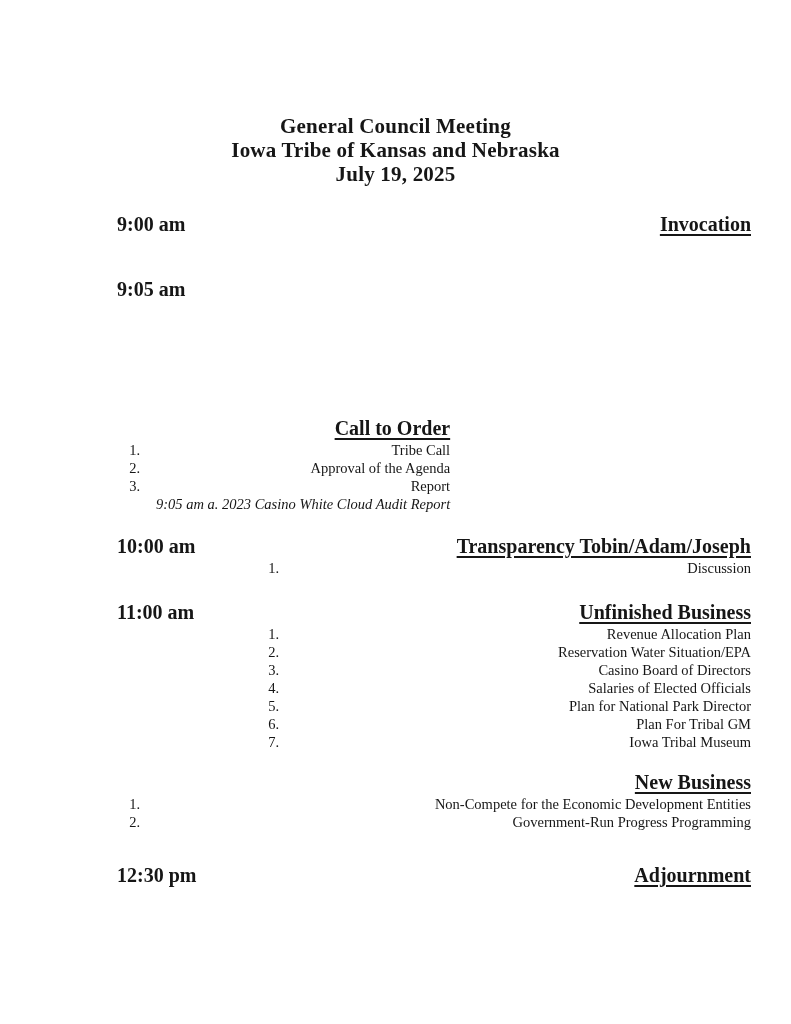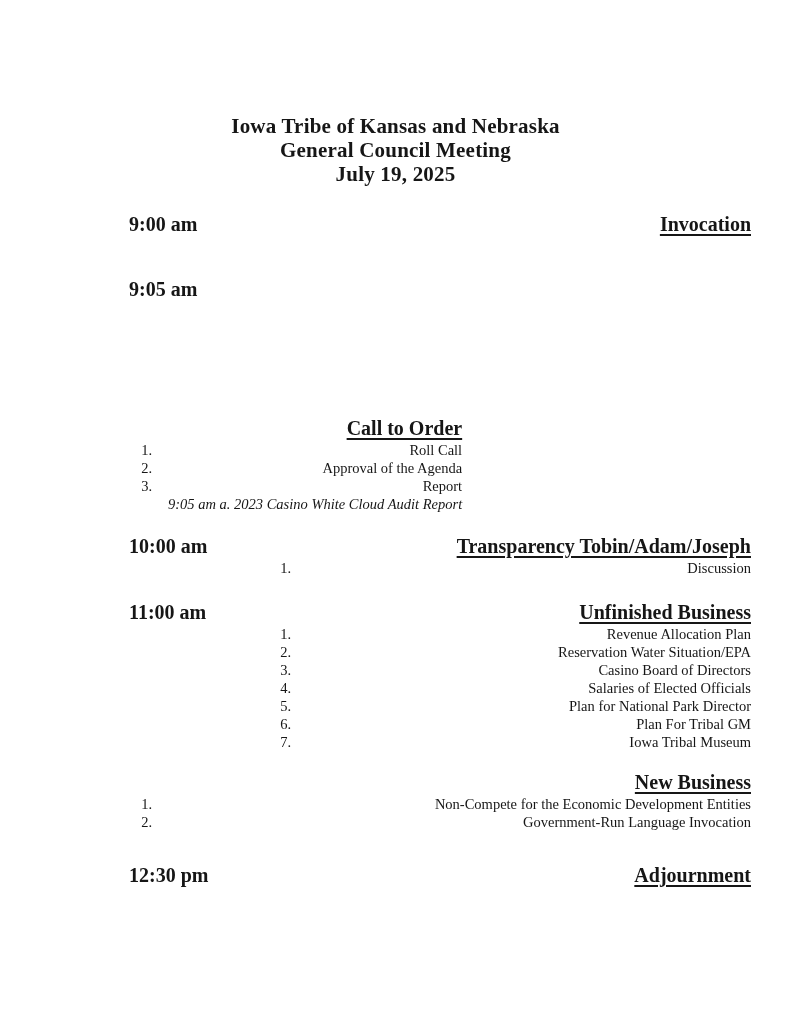--- a/index.html
+++ b/index.html
@@ -26,21 +26,20 @@
     padding-top: 114px;
     text-align: center;
     font-weight: bold;
     font-size: 21px;
     line-height: 24px;
     letter-spacing: 0.2px;
   }
   .sections {
     padding-left: 117px;
     padding-right: 40px;
-    margin-left: 12px;
   }
   .sec {
     display: flex;
     align-items: flex-start;
   }
   .sec-0 { margin-top: 26px; }
   .sec-1 { margin-top: 41px; flex-direction: column; }
   .sec-2 { margin-top: 21px; }
   .sec-3 { margin-top: 23px; }
   .sec-4 { margin-top: 19px; }
@@ -87,42 +86,42 @@
     white-space: nowrap;
     font-style: italic;
   }
 </style>
 </head>
 <body>
 
 <div class="page">
 
   <header class="title-block">
+    <div>General Council Meeting</div>
     <div>Iowa Tribe of Kansas and Nebraska</div>
-    <div>General Council Meeting</div>
     <div>July 19, 2025</div>
   </header>
 
   <div class="sections">
 
     <section class="sec sec-0">
       <div class="time">9:00 am</div>
       <div class="content">
         <h2 class="heading">Invocation</h2>
       </div>
     </section>
 
     <section class="sec sec-1">
       <div class="time">9:05 am</div>
       <div class="content">
         <h2 class="heading">Call to Order</h2>
         <div class="items">
           <div class="item">
             <span class="num">1.</span>
-            <span class="txt">Roll Call</span>
+            <span class="txt">Tribe Call</span>
           </div>
           <div class="item">
             <span class="num">2.</span>
             <span class="txt">Approval of the Agenda</span>
           </div>
           <div class="item">
             <span class="num">3.</span>
             <span class="txt">Report</span>
           </div>
           <div class="sub-line">9:05 am a. 2023 Casino White Cloud Audit Report</div>
@@ -183,21 +182,21 @@
     <section class="sec sec-4">
       <div class="content">
         <h2 class="heading">New Business</h2>
         <div class="items">
           <div class="item">
             <span class="num">1.</span>
             <span class="txt">Non-Compete for the Economic Development Entities</span>
           </div>
           <div class="item">
             <span class="num">2.</span>
-            <span class="txt">Government-Run Language Invocation</span>
+            <span class="txt">Government-Run Progress Programming</span>
           </div>
         </div>
       </div>
     </section>
 
     <section class="sec sec-5">
       <div class="time">12:30 pm</div>
       <div class="content">
         <h2 class="heading">Adjournment</h2>
       </div>

